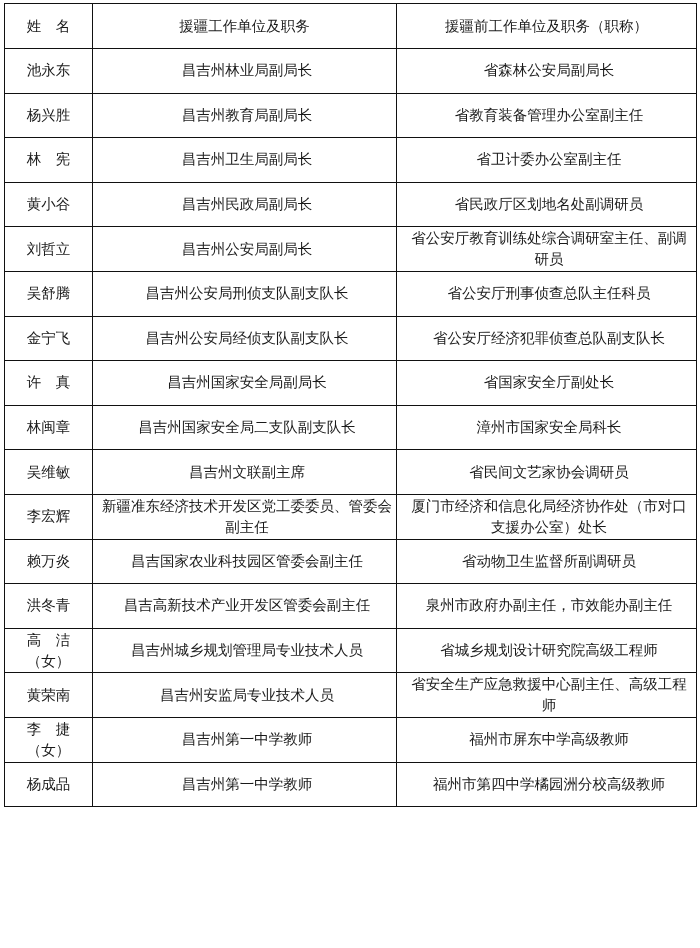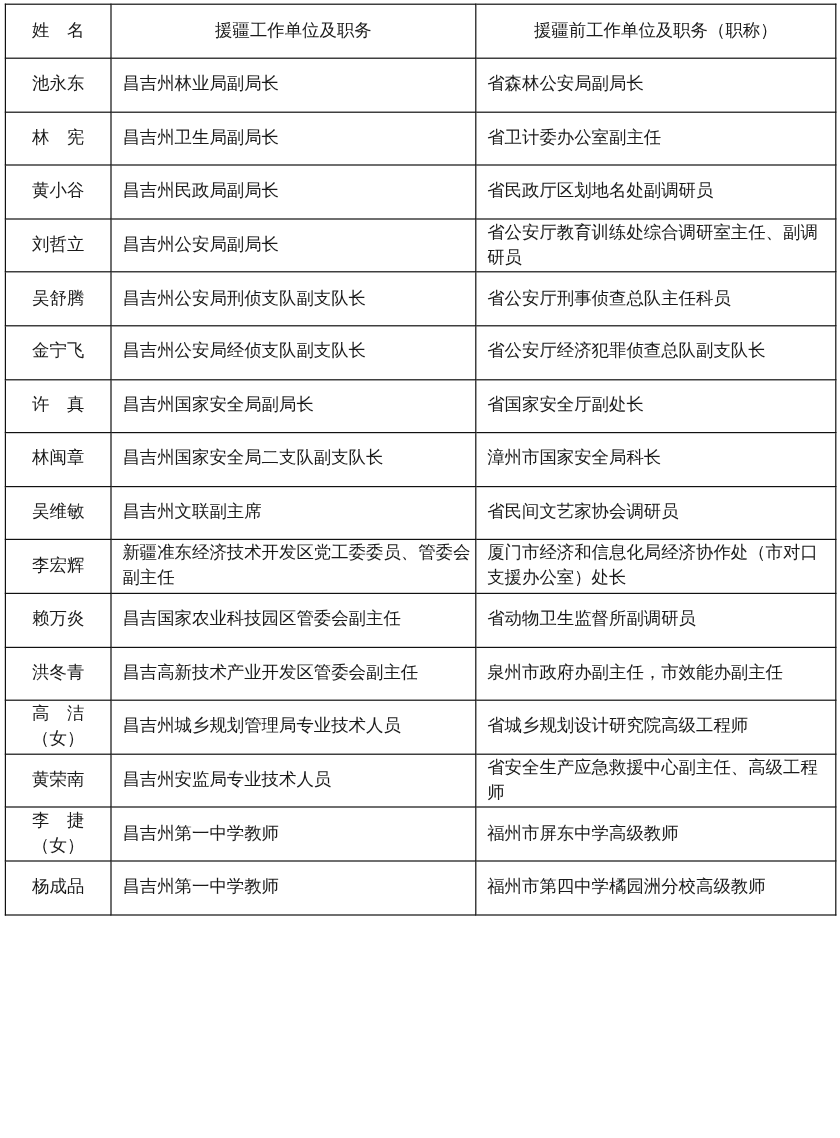--- a/index.html
+++ b/index.html
@@ -5,21 +5,21 @@
   html, body { margin:0; padding:0; background:#ffffff; }
   body { width:700px; height:948px; position:relative; overflow:hidden;
          font-family: "DejaVu Sans", "Liberation Sans", sans-serif; color:#1a1a1a; }
   table.roster { position:absolute; left:4px; top:3px; width:692px;
                  border-collapse:collapse; table-layout:fixed; }
   table.roster td, table.roster th { border:1.5px solid #111; padding:0; font-size:14.5px;
                  line-height:21px; font-weight:normal; vertical-align:middle; }
   col.c1 { width:88px; } col.c2 { width:304px; } col.c3 { width:300px; }
   th { height:44px; }
   td.name { text-align:center; }
-  td.txt { text-align:left; padding-left:9px !important; padding-right:4px !important; }
+  td.txt { text-align:center; padding-left:9px !important; padding-right:4px !important; }
   tr.r { height:44.6px; }
 </style>
 </head>
 <body>
 
 <table class="roster">
   <colgroup>
       <col class="c1">
       <col class="c2">
       <col class="c3">
@@ -29,20 +29,25 @@
       <th>姓　名</th>
       <th>援疆工作单位及职务</th>
       <th>援疆前工作单位及职务（职称）</th>
     </tr>
   </thead>
   <tbody id="rows">
       <tr class="r">
         <td class="name">池永东</td>
         <td class="txt">昌吉州林业局副局长</td>
         <td class="txt">省森林公安局副局长</td>
+      </tr>
+      <tr class="r">
+        <td class="name">杨兴胜</td>
+        <td class="txt">昌吉州教育局副局长</td>
+        <td class="txt">省教育装备管理办公室副主任</td>
       </tr>
       <tr class="r">
         <td class="name">林　宪</td>
         <td class="txt">昌吉州卫生局副局长</td>
         <td class="txt">省卫计委办公室副主任</td>
       </tr>
       <tr class="r">
         <td class="name">黄小谷</td>
         <td class="txt">昌吉州民政局副局长</td>
         <td class="txt">省民政厅区划地名处副调研员</td>

